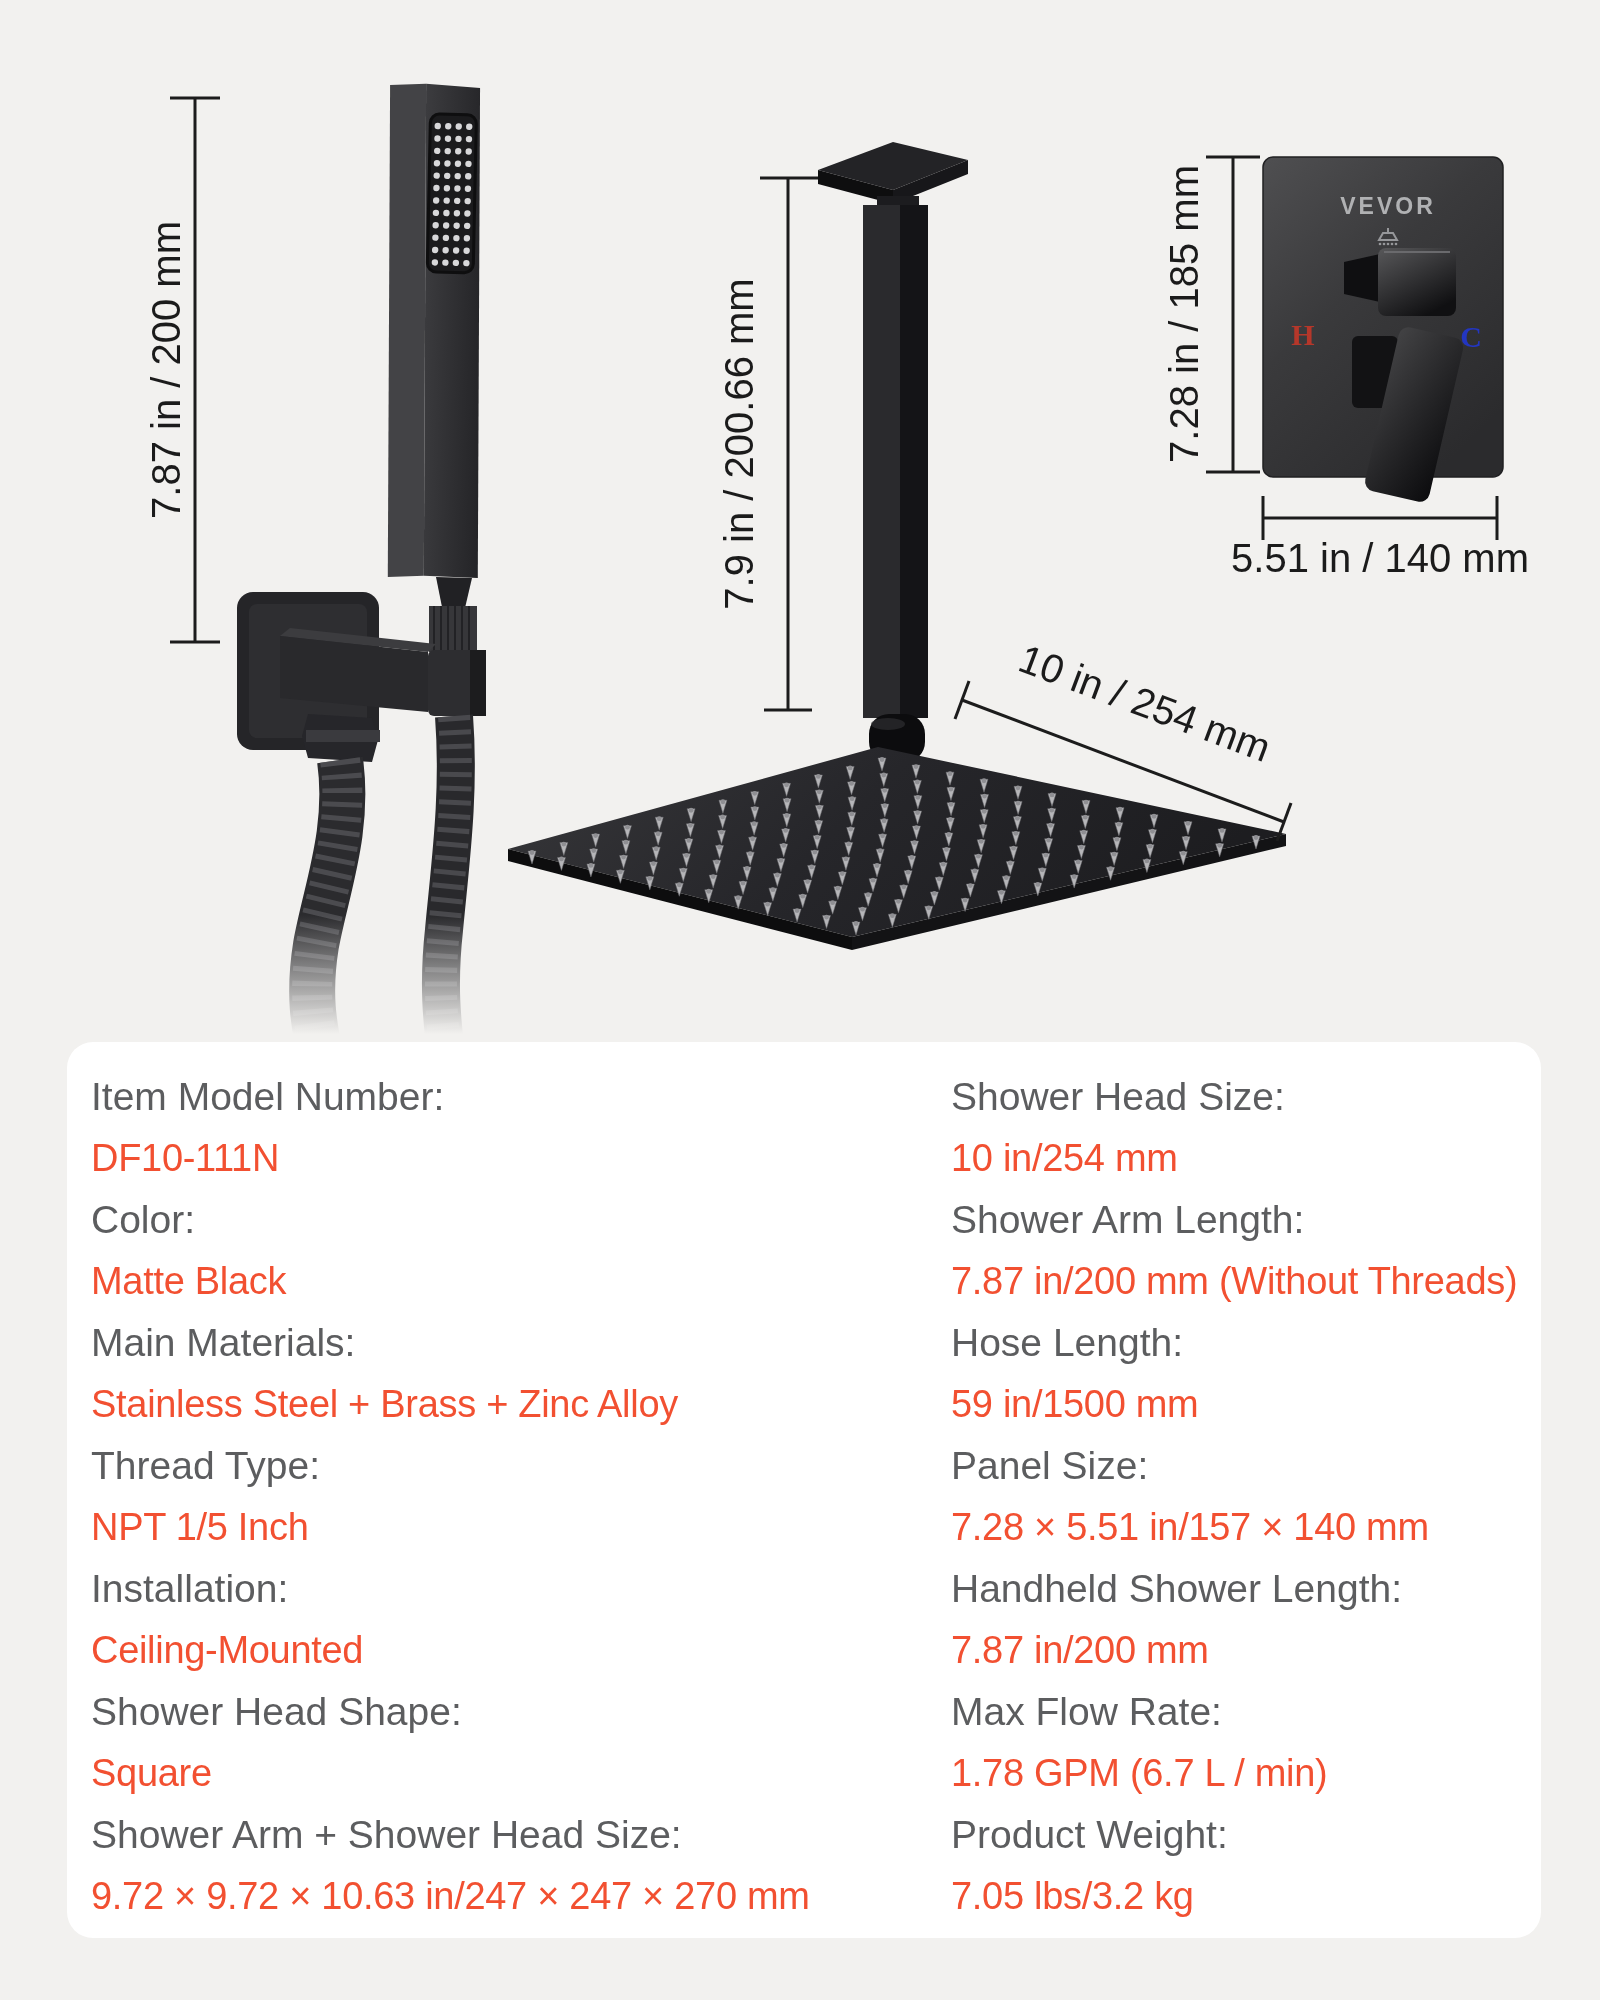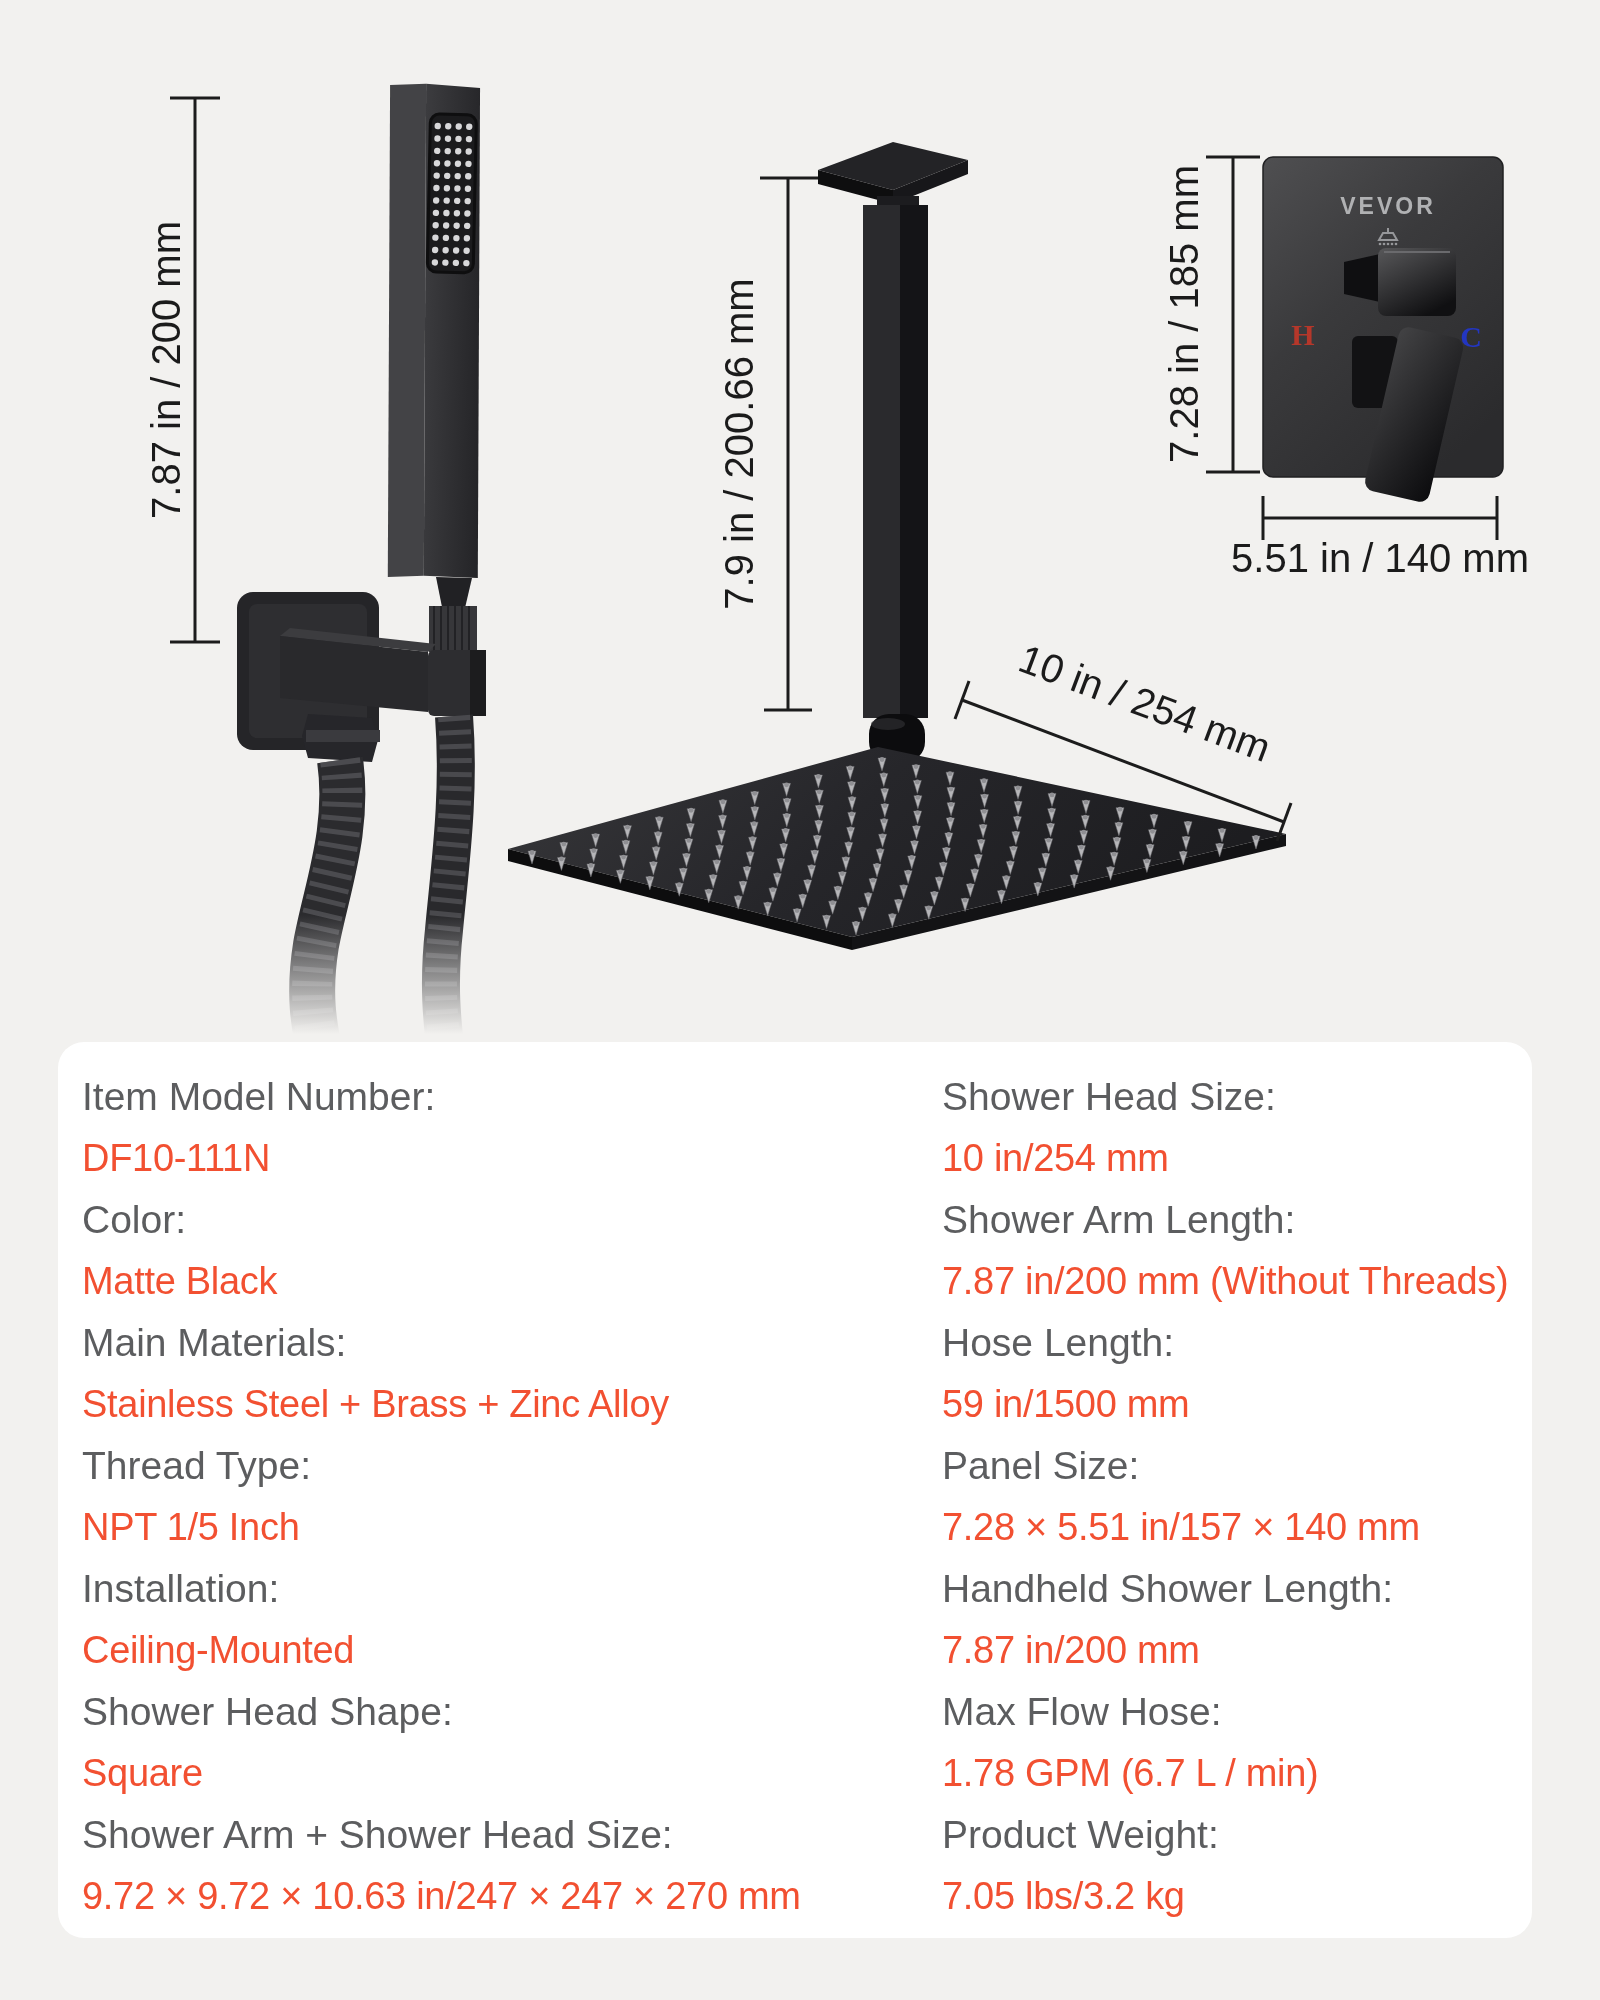--- a/index.html
+++ b/index.html
@@ -13,21 +13,21 @@
   #stage{position:absolute;left:0;top:0;width:1600px;height:2000px;}
   #diagram-svg{position:absolute;left:0;top:0;}
   .dim-text{
     font-family:"Liberation Sans", sans-serif;
     font-size:40px;
     fill:#1b1b1b;
   }
   .dim-line{stroke:#1c1c1c;stroke-width:3;fill:none;}
   #spec-card{
     position:absolute;
-    left:58px;top:1042px;
+    left:67px;top:1042px;
     width:1474px;height:896px;
     background:#ffffff;
     border-radius:26px;
     box-sizing:border-box;
     padding-top:24px;
   }
   .spec-col{
     position:absolute;
     top:24px;
     width:660px;
@@ -548,20 +548,20 @@
         <div class="spec-label">Shower Head Size:</div>
         <div class="spec-value">10 in/254 mm</div>
         <div class="spec-label">Shower Arm Length:</div>
         <div class="spec-value">7.87 in/200 mm (Without Threads)</div>
         <div class="spec-label">Hose Length:</div>
         <div class="spec-value">59 in/1500 mm</div>
         <div class="spec-label">Panel Size:</div>
         <div class="spec-value">7.28 × 5.51 in/157 × 140 mm</div>
         <div class="spec-label">Handheld Shower Length:</div>
         <div class="spec-value">7.87 in/200 mm</div>
-        <div class="spec-label">Max Flow Hose:</div>
+        <div class="spec-label">Max Flow Rate:</div>
         <div class="spec-value">1.78 GPM (6.7 L / min)</div>
         <div class="spec-label">Product Weight:</div>
         <div class="spec-value">7.05 lbs/3.2 kg</div>
       </div>
 </div>
 
 </div>
 
 </body></html>

